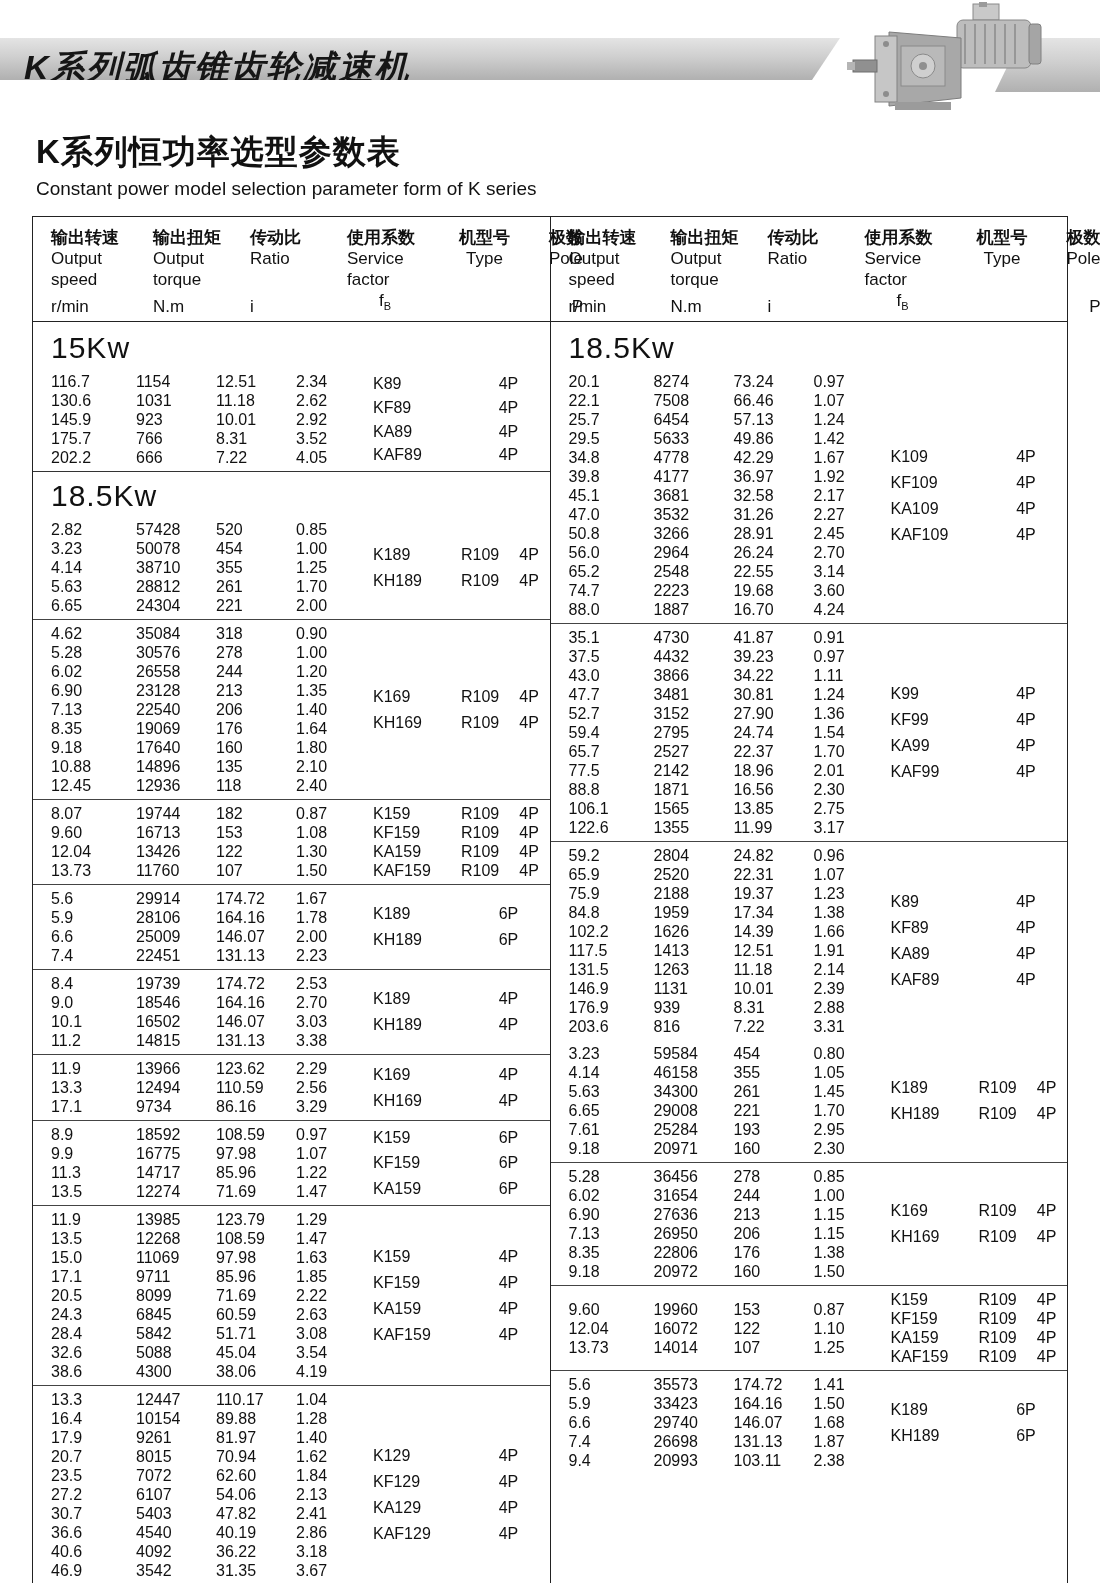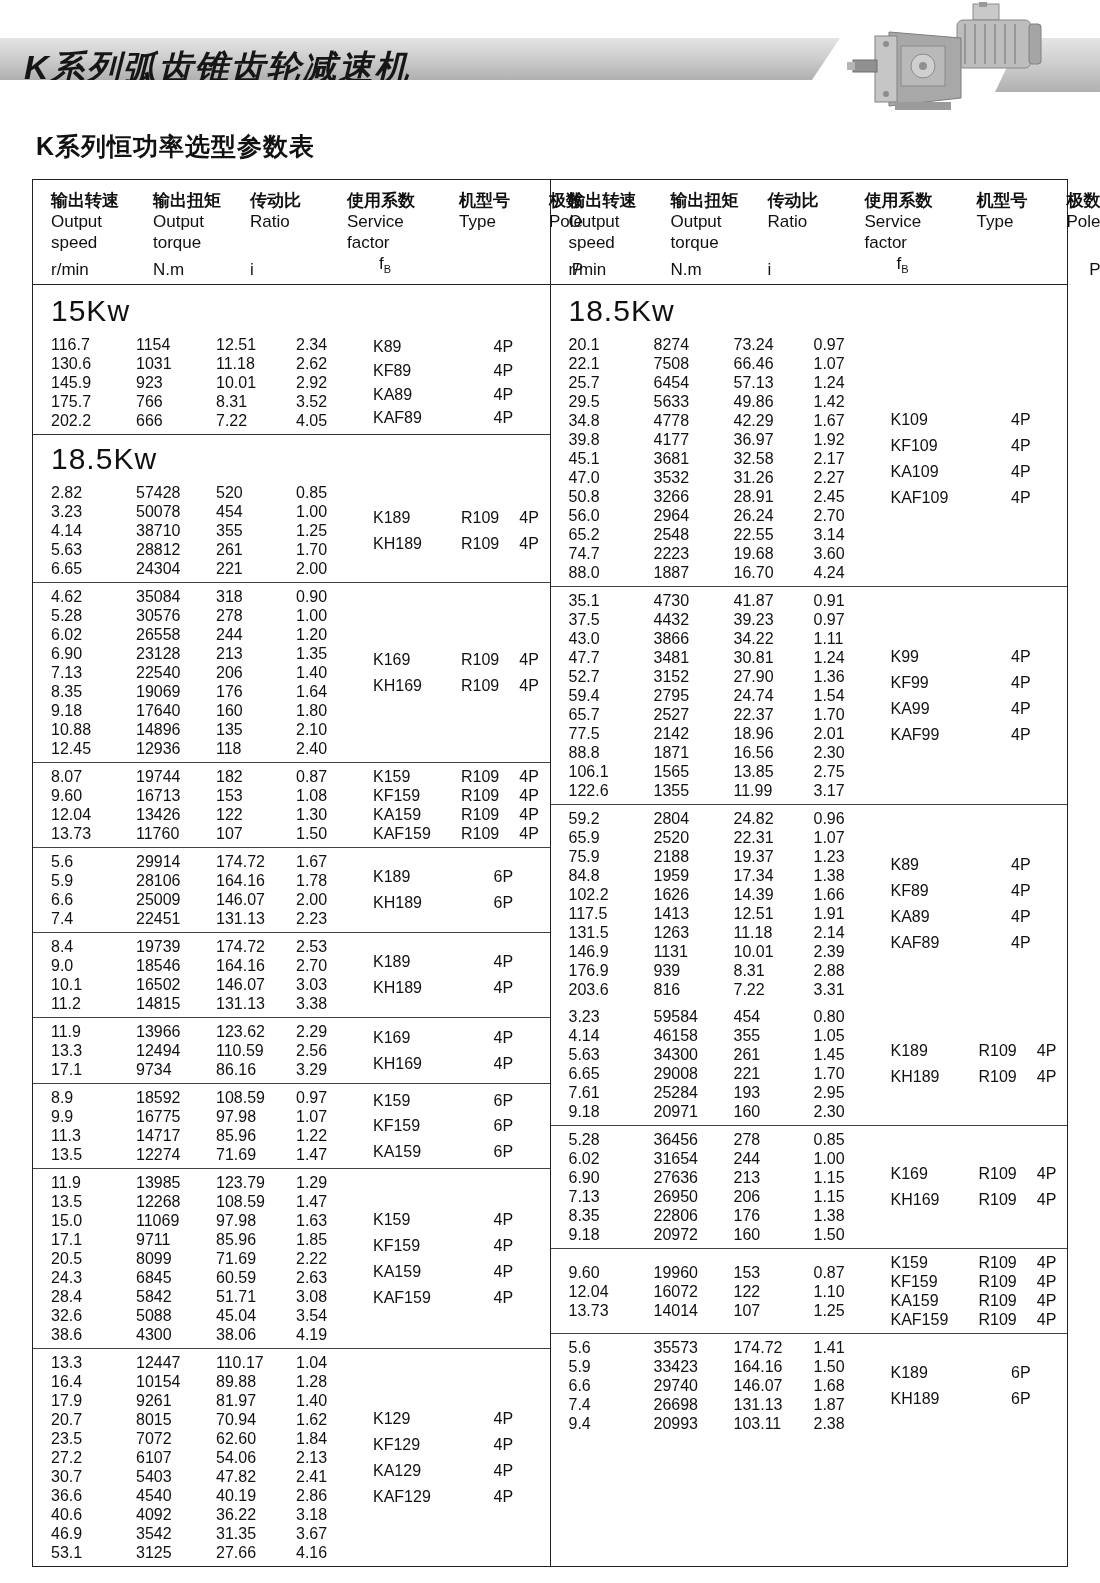--- a/index.html
+++ b/index.html
@@ -13,51 +13,51 @@
     clip-path:polygon(0 0,100% 0,calc(100% - 28px) 100%,0 100%);}
   .band-right{position:absolute;top:38px;left:995px;width:105px;height:54px;
     background:linear-gradient(180deg,#e4e4e4 0%,#cfcfcf 45%,#b0b0b0 100%);
     clip-path:polygon(26px 0,100% 0,100% 100%,0 100%);}
   .banner-title{display:inline-block;padding:7px 0 0 24px;font-size:34px;font-weight:bold;
     font-style:italic;letter-spacing:2px;color:#161616;}
   .reducer-img{position:absolute;top:2px;left:845px;}
 
   
   .titles{margin:12px 0 0 36px;}
-  .title-zh{font-size:25px;font-weight:bold;letter-spacing:1px;}
+  .title-zh{font-size:33px;font-weight:bold;letter-spacing:1px;}
   .title-en{font-size:19px;margin-top:3px;}
 
   
   .ptable{display:flex;margin:16px 32px 0 32px;border:1.5px solid #222;background:#fff;}
   .half{flex:1;display:flex;flex-direction:column;min-width:0;}
   .half-r{border-left:1.5px solid #222;}
 
   .thead{display:grid;grid-template-columns:85px 80px 80px 77px 1fr 56px;
     padding:10px 24px 8px 18px;border-bottom:1.5px solid #222;height:86px;box-sizing:content-box;gap:17px;}
   .hcell{display:flex;flex-direction:column;font-size:17px;line-height:21px;}
   .hzh{font-weight:bold;white-space:nowrap;}
   .hunit{margin-top:auto;}
   .h3 .hunit{padding-left:32px;}
-  .h4{padding-left:18px;}
+  .h4{padding-left:18px;text-align:center;}
   .h5{text-align:right;}
   sub{font-size:11px;}
 
   .tbody{flex:1;padding-top:2px;}
   .power-heading{font-size:30px;font-weight:normal;padding:7px 0 3px 18px;letter-spacing:1px;}
   .sec-sep{border-top:1.2px solid #333;}
   .block{display:flex;align-items:center;padding:4px 0;}
   .block-sep{border-top:1.2px solid #444;}
   .datarows{width:340px;flex:0 0 340px;}
   .drow{display:grid;grid-template-columns:85px 80px 80px 77px;padding-left:18px;
     line-height:19px;font-size:16px;white-space:nowrap;}
   .types{flex:1;display:flex;flex-direction:column;justify-content:center;padding-right:26px;min-width:0;}
   .trow{display:flex;font-size:16px;white-space:nowrap;gap:20px;}
   .tmodel{min-width:62px;padding-right:6px;}
   .tvariant{flex:1;}
-  .tpole{width:30px;text-align:left;}
+  .tpole{width:30px;text-align:center;}
 </style>
 </head>
 <body>
 
 <div class="page">
 
   <div class="banner">
     <div class="band-main">
       <span class="banner-title">K系列弧齿锥齿轮减速机</span>
     </div>
@@ -83,20 +83,21 @@
       <rect x="2" y="60" width="8" height="8" fill="#b5b5b5"></rect>
       <rect x="56" y="44" width="44" height="40" fill="#b9b9b9" stroke="#8a8a8a"></rect>
       <circle cx="78" cy="64" r="12" fill="#cfcfcf" stroke="#8a8a8a"></circle>
       <circle cx="78" cy="64" r="4" fill="#8f8f8f"></circle>
       <rect x="50" y="100" width="56" height="8" fill="#9b9b9b"></rect>
     </svg>
   </div>
 
   <div class="titles">
     <div class="title-zh">K系列恒功率选型参数表</div>
+    <div class="title-en">Constant power model selection parameter form of K series</div>
   </div>
 
   <div class="ptable">
     <div class="half">
       <div class="thead">
           <div class="hcell h0">
             <div class="hzh">输出转速</div>
             <div class="hen">Output</div>
             <div class="hen">speed</div>
             <div class="hunit">r/min</div>

